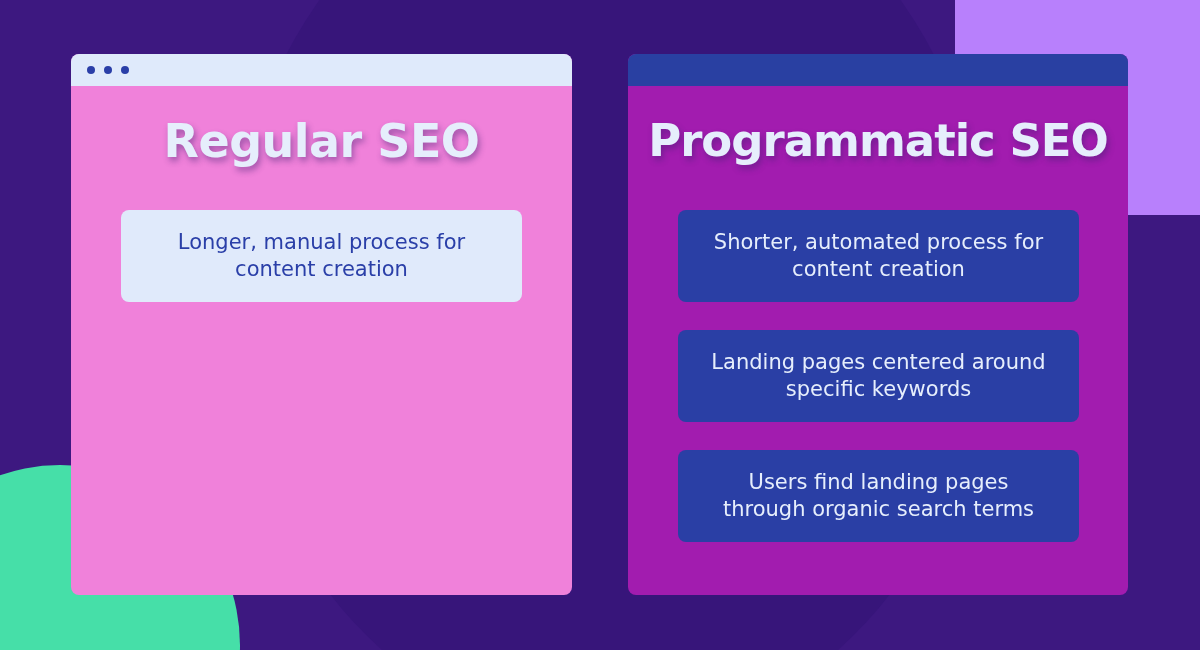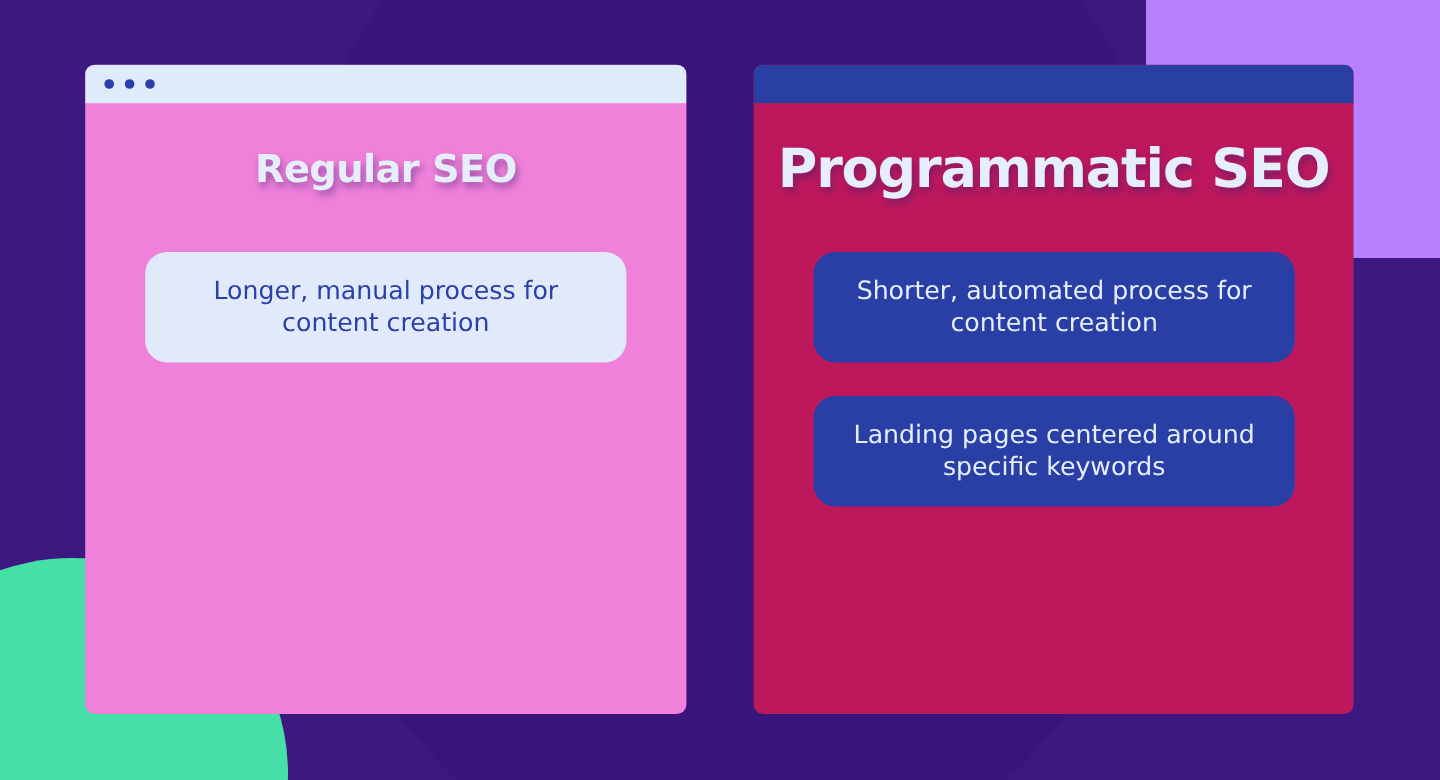--- a/index.html
+++ b/index.html
@@ -22,38 +22,38 @@
   }
   .blob-green {
     position: absolute; left: -120px; top: 465px; width: 360px; height: 360px;
     border-radius: 50%; background: #46dfa8;
   }
   .card {
     position: absolute; top: 54px; width: 501px; height: 541px;
     border-radius: 8px; overflow: hidden;
   }
   .card.left { left: 71px; background: #f081da; }
-  .card.right { left: 628px; width: 500px; background: #be185d; }
+  .card.right { left: 628px; width: 500px; background: #a21caf; }
   .titlebar { height: 32px; position: relative; }
   .card.left .titlebar { background: #dfeafb; }
   .card.right .titlebar { background: #2940a2; }
   .dot {
     position: absolute; top: 12px; width: 8px; height: 8px; border-radius: 50%;
     background: #2a3fa8;
   }
   .card-title {
     text-align: center; font-weight: bold; color: #e6eefc;
-    font-size: 32px; letter-spacing: -0.5px;
+    font-size: 46px; letter-spacing: -0.5px;
     margin-top: 25px; height: 60px; line-height: 60px;
     text-shadow: 2px 4px 6px rgba(60, 30, 110, 0.45);
   }
   .card.right .card-title { font-size: 45px; letter-spacing: -1px; }
   .box {
     position: absolute; left: 50px; width: 401px; height: 92px;
-    border-radius: 18px; display: flex; align-items: center; justify-content: center;
+    border-radius: 8px; display: flex; align-items: center; justify-content: center;
     text-align: center; font-size: 21px; line-height: 27px;
     padding: 0 30px; box-sizing: border-box;
   }
   .card.left .box { background: #e0eafb; color: #2a3fa8; }
   .card.right .box { background: #2a3fa5; color: #e6eefc; }
   .box.b1 { top: 156px; }
   .box.b2 { top: 276px; }
   .box.b3 { top: 396px; }
 </style>
 </head>
@@ -71,13 +71,14 @@
   </div>
   <div class="card-title">Regular SEO</div>
   <div class="box b1">Longer, manual process for content creation</div>
 </div>
 
 <div class="card right">
   <div class="titlebar"></div>
   <div class="card-title">Programmatic SEO</div>
   <div class="box b1">Shorter, automated process for content creation</div>
   <div class="box b2">Landing pages centered around specific keywords</div>
+  <div class="box b3">Users find landing pages through organic search terms</div>
 </div>
 
 </body></html>

